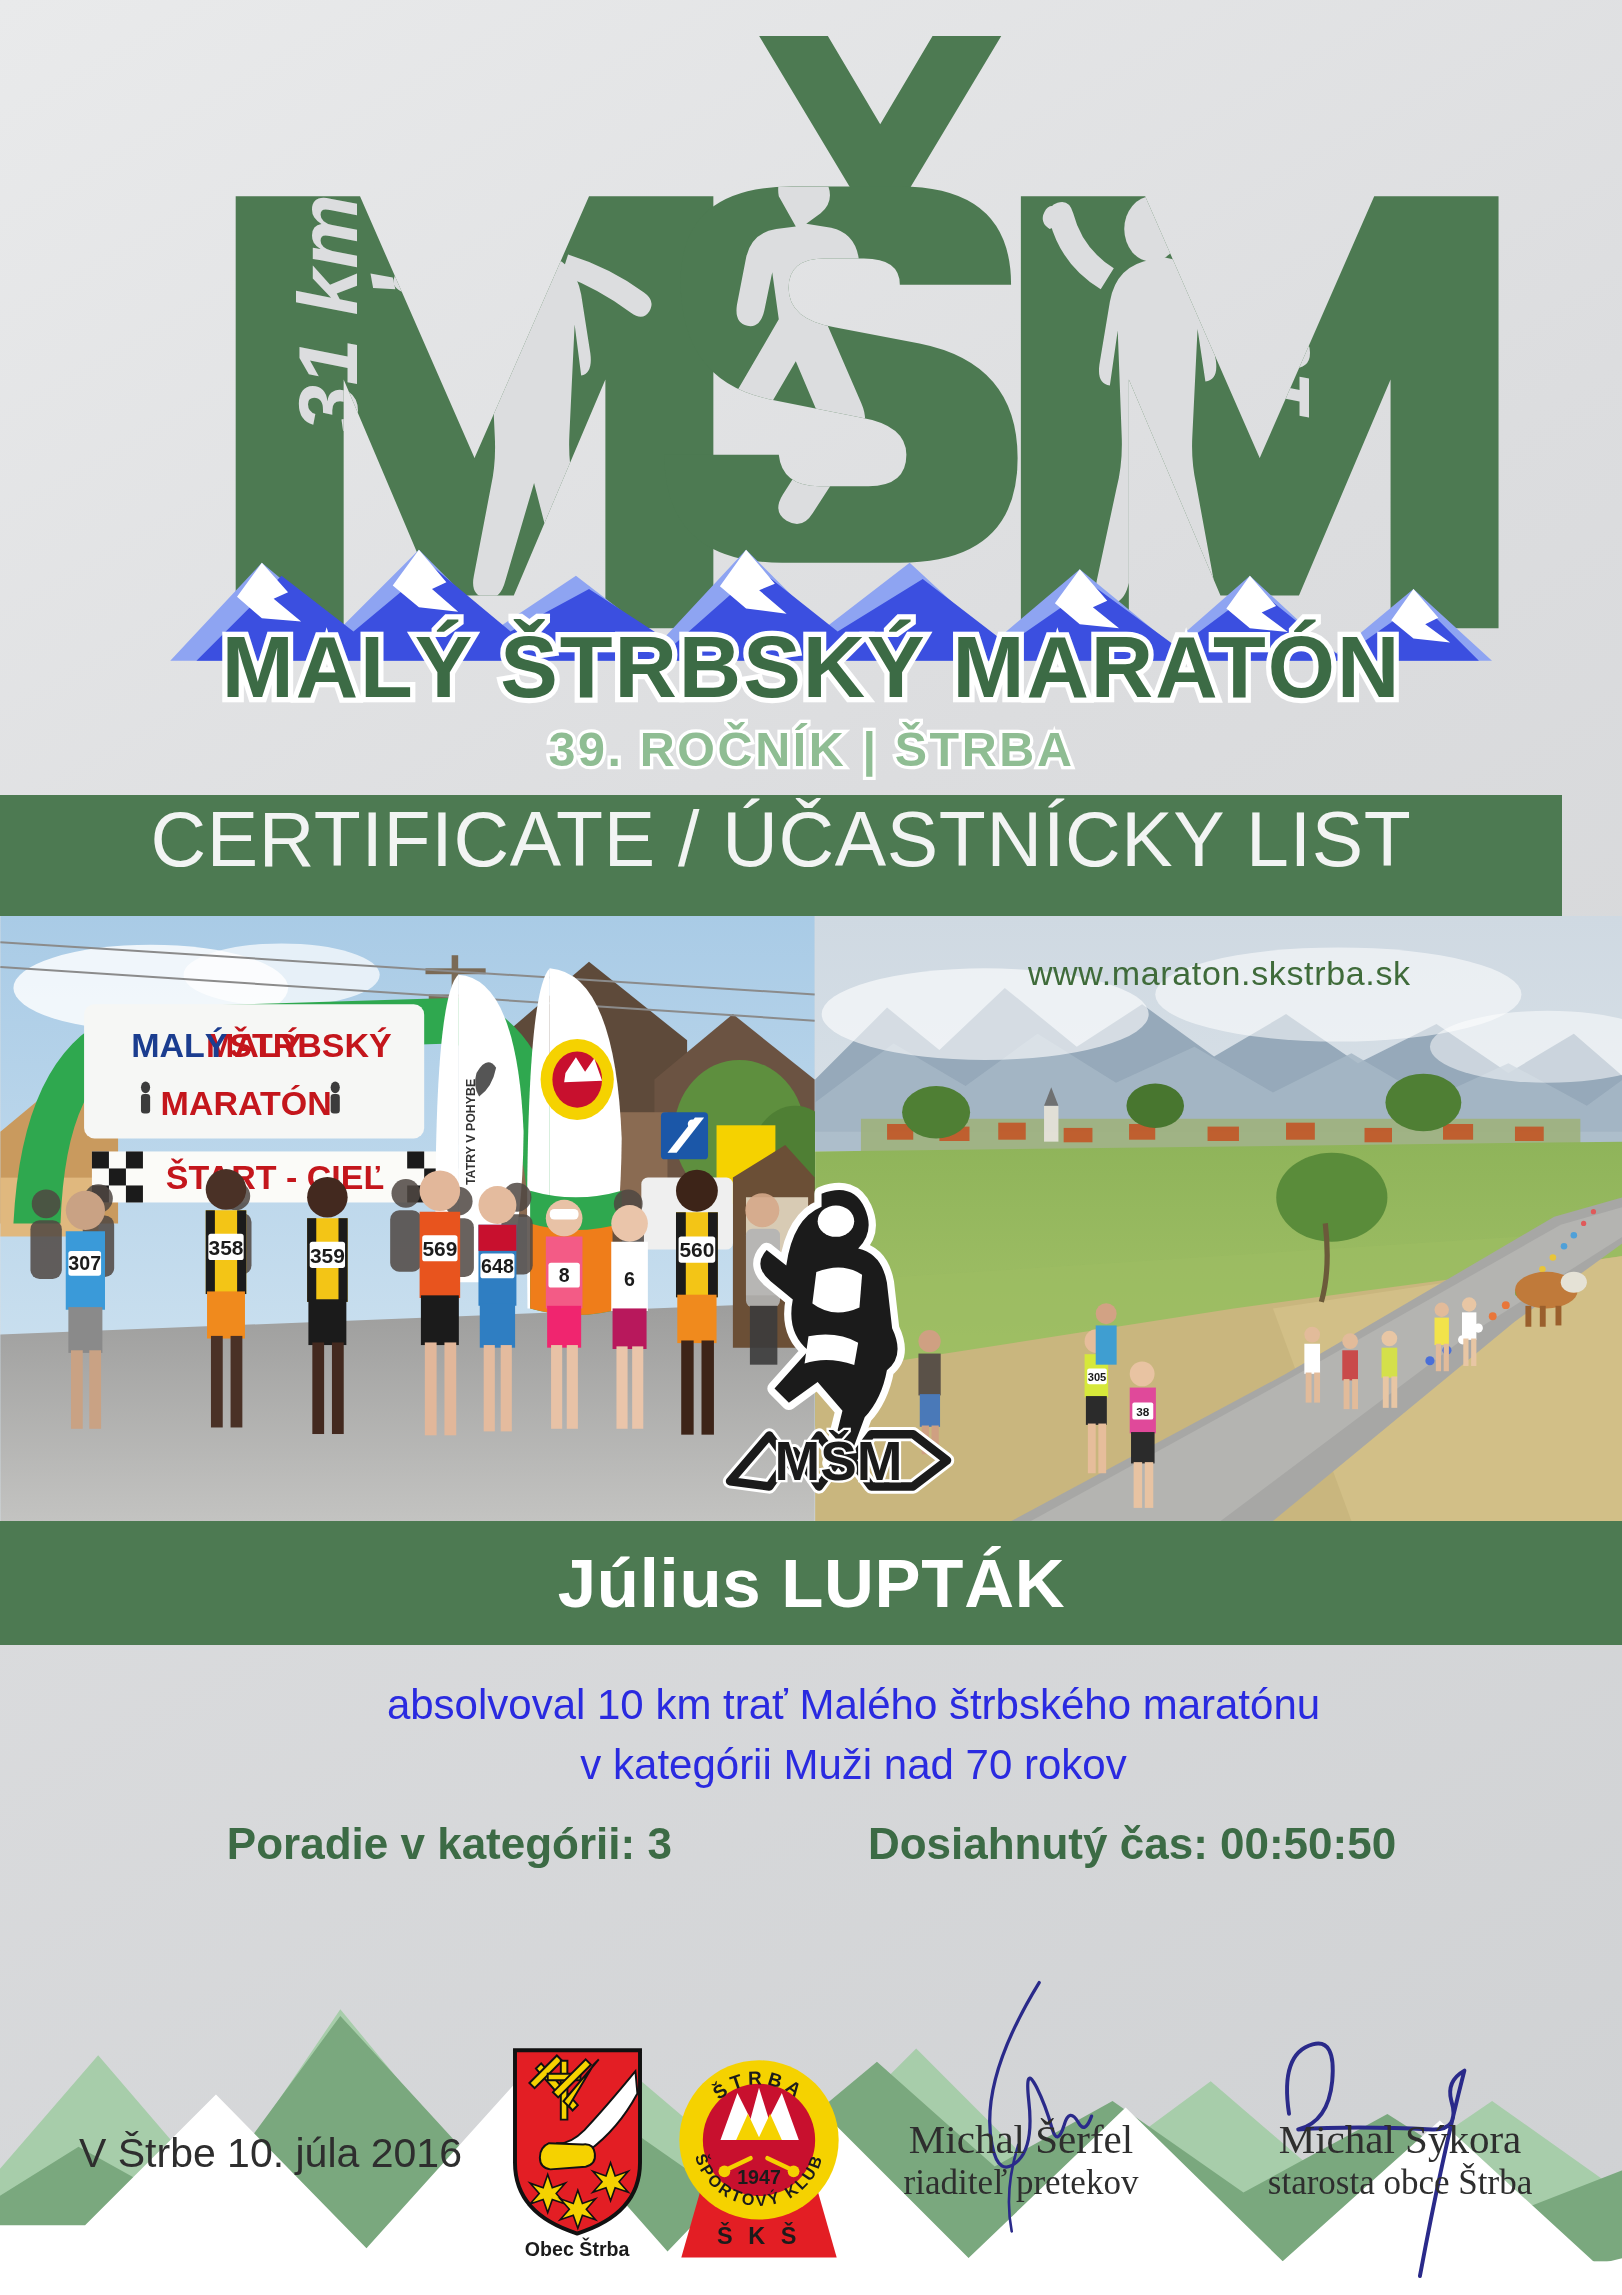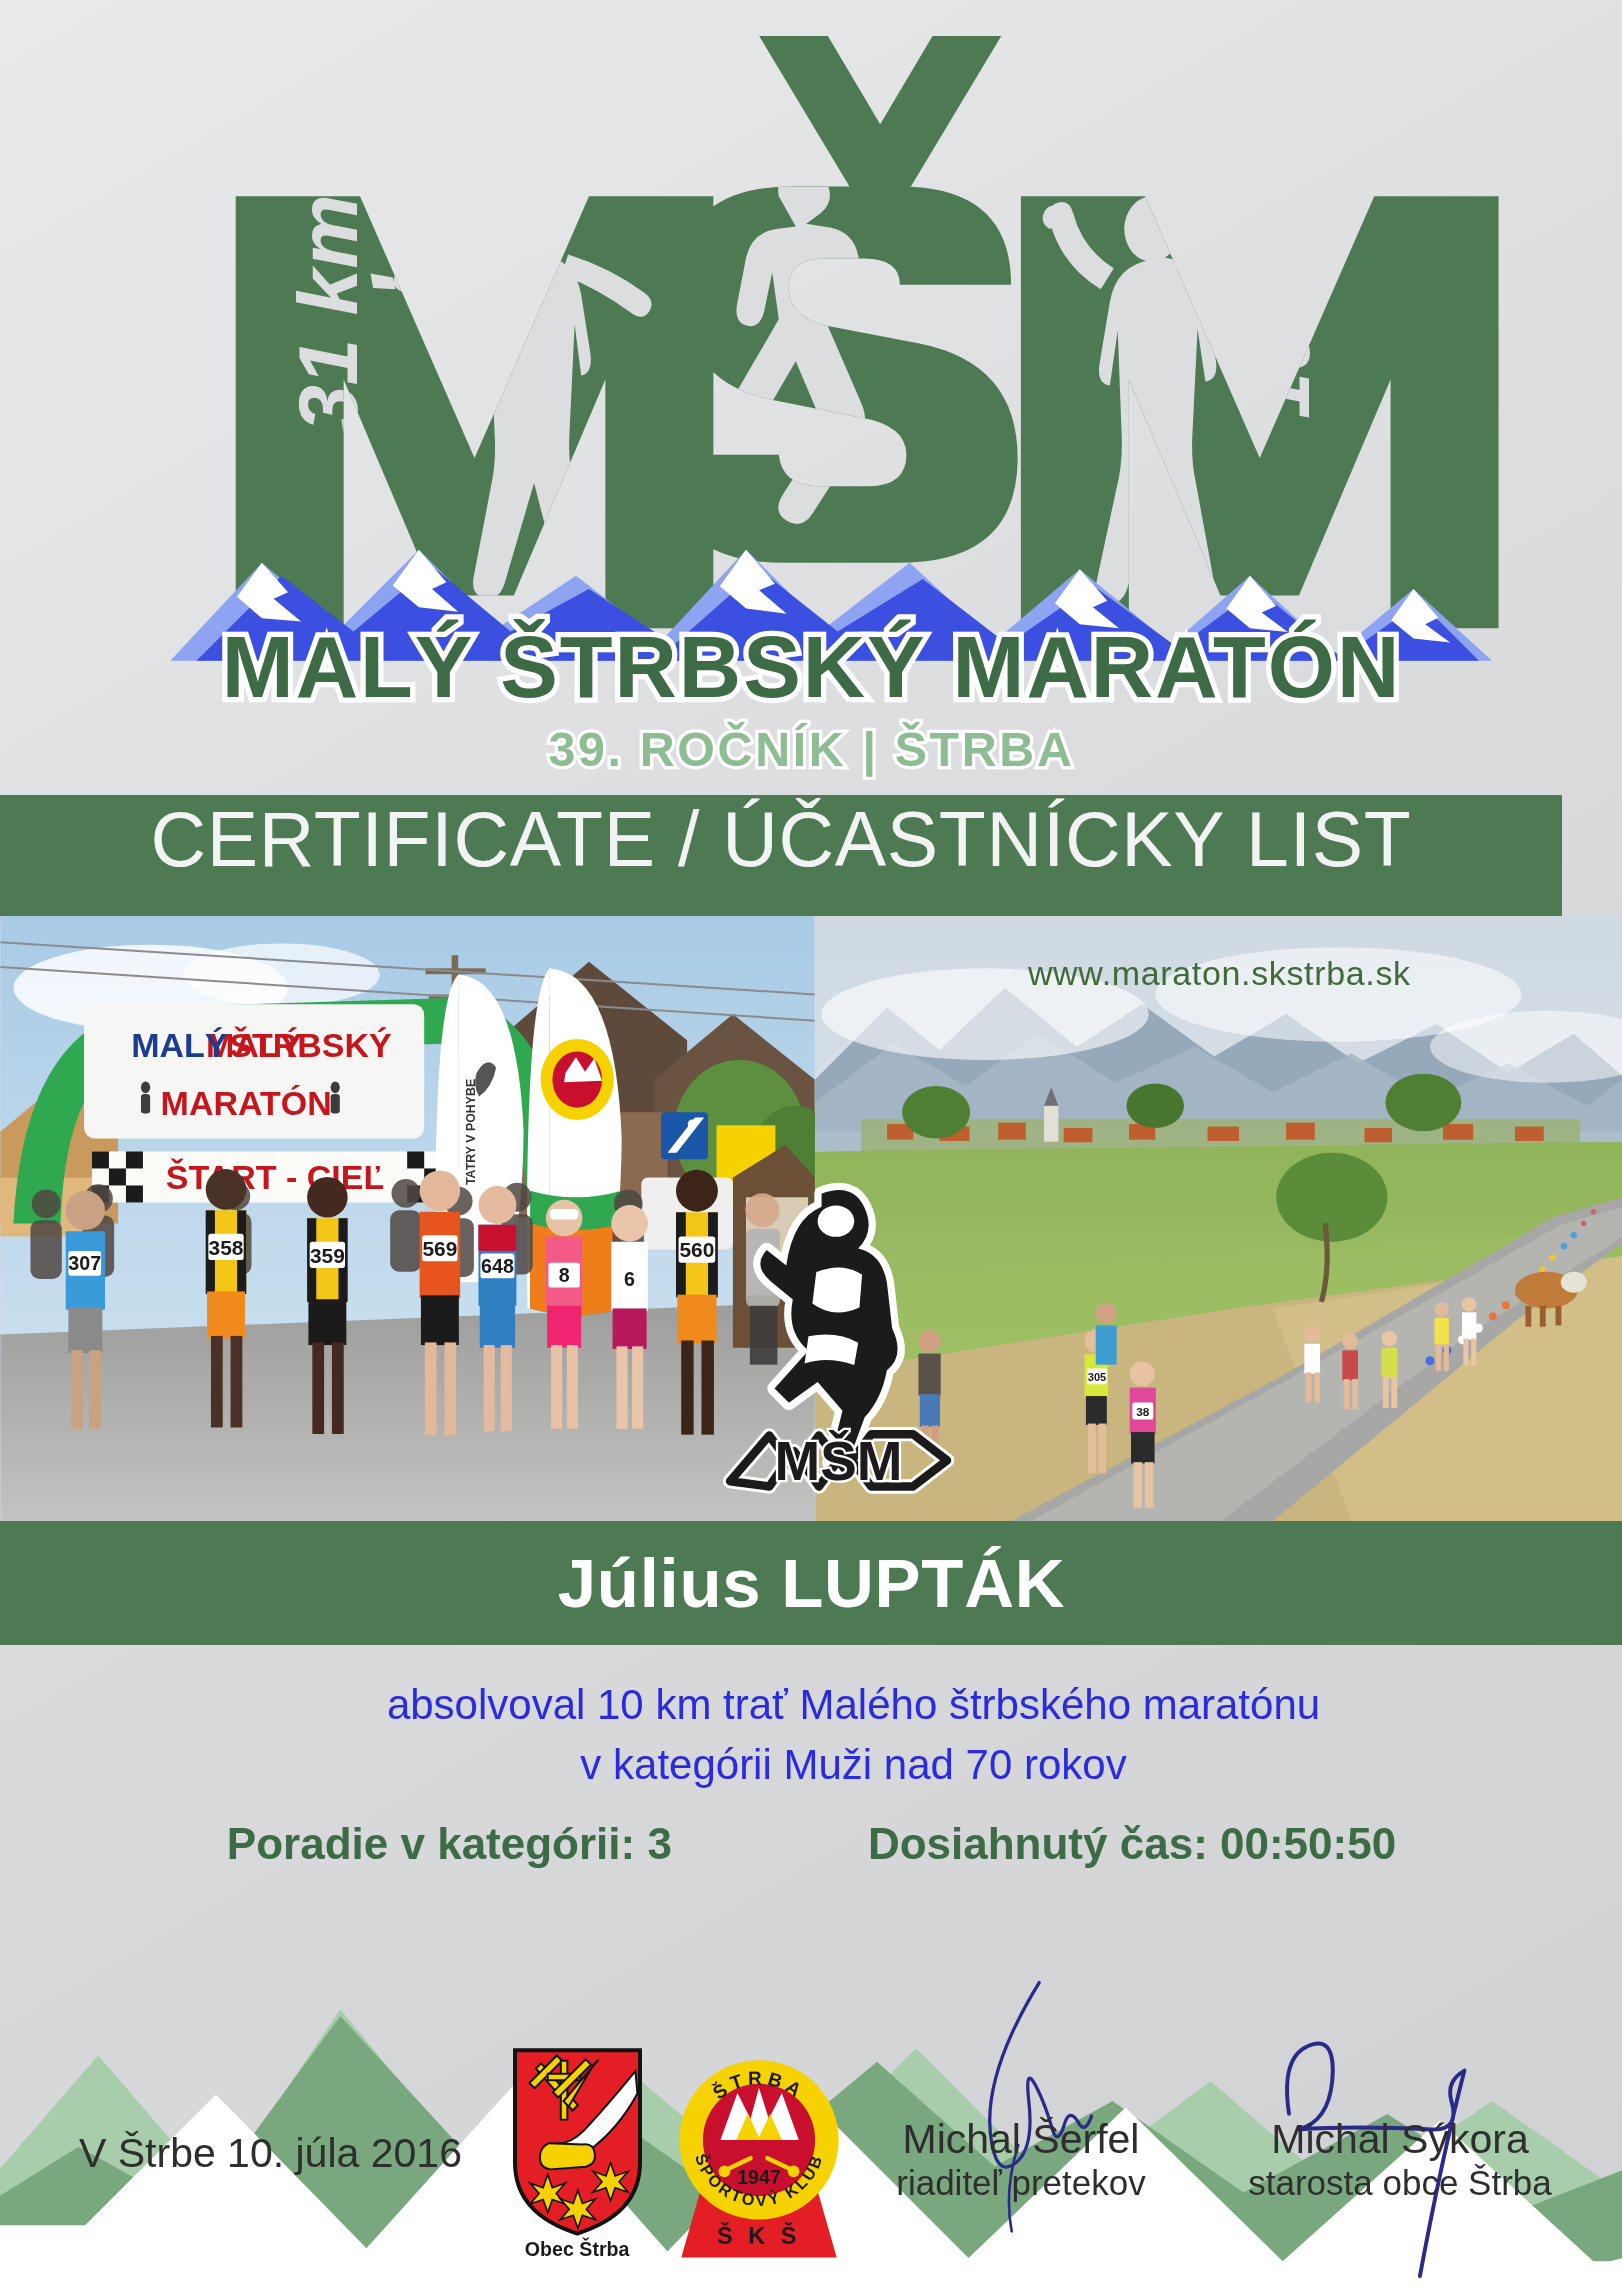--- a/index.html
+++ b/index.html
@@ -44,21 +44,21 @@
 
   
   .mtn{position:absolute;left:0;top:1885px;width:1623px;height:411px;}
 
   
   .footer{position:absolute;left:0;top:1957px;width:1623px;height:339px;}
   .date-text{position:absolute;left:79px;top:2130px;font-size:41px;color:#2e2e2e;
     white-space:nowrap;}
   .crest{position:absolute;left:507px;top:2045px;width:141px;height:216px;}
   .sks{position:absolute;left:677px;top:2042px;width:164px;height:222px;}
-  .sig-block{position:absolute;width:366px;text-align:center;}
+  .sig-block{position:absolute;width:366px;text-align:center;font-family:Liberation Serif, serif;}
   .sig-a{left:838px;top:2117px;}
   .sig-b{left:1217px;top:2117px;}
   .sig-name{font-size:41px;color:#2e2e2e;line-height:1.12;white-space:nowrap;}
   .sig-role{font-size:35px;color:#2e2e2e;line-height:1.15;white-space:nowrap;}
   .sign-svg{position:absolute;pointer-events:none;}
   .sign-a{left:903px;top:1976px;width:275px;height:275px;}
   .sign-b{left:1243px;top:1996px;width:308px;height:301px;}
 </style>
 </head>
 <body>

